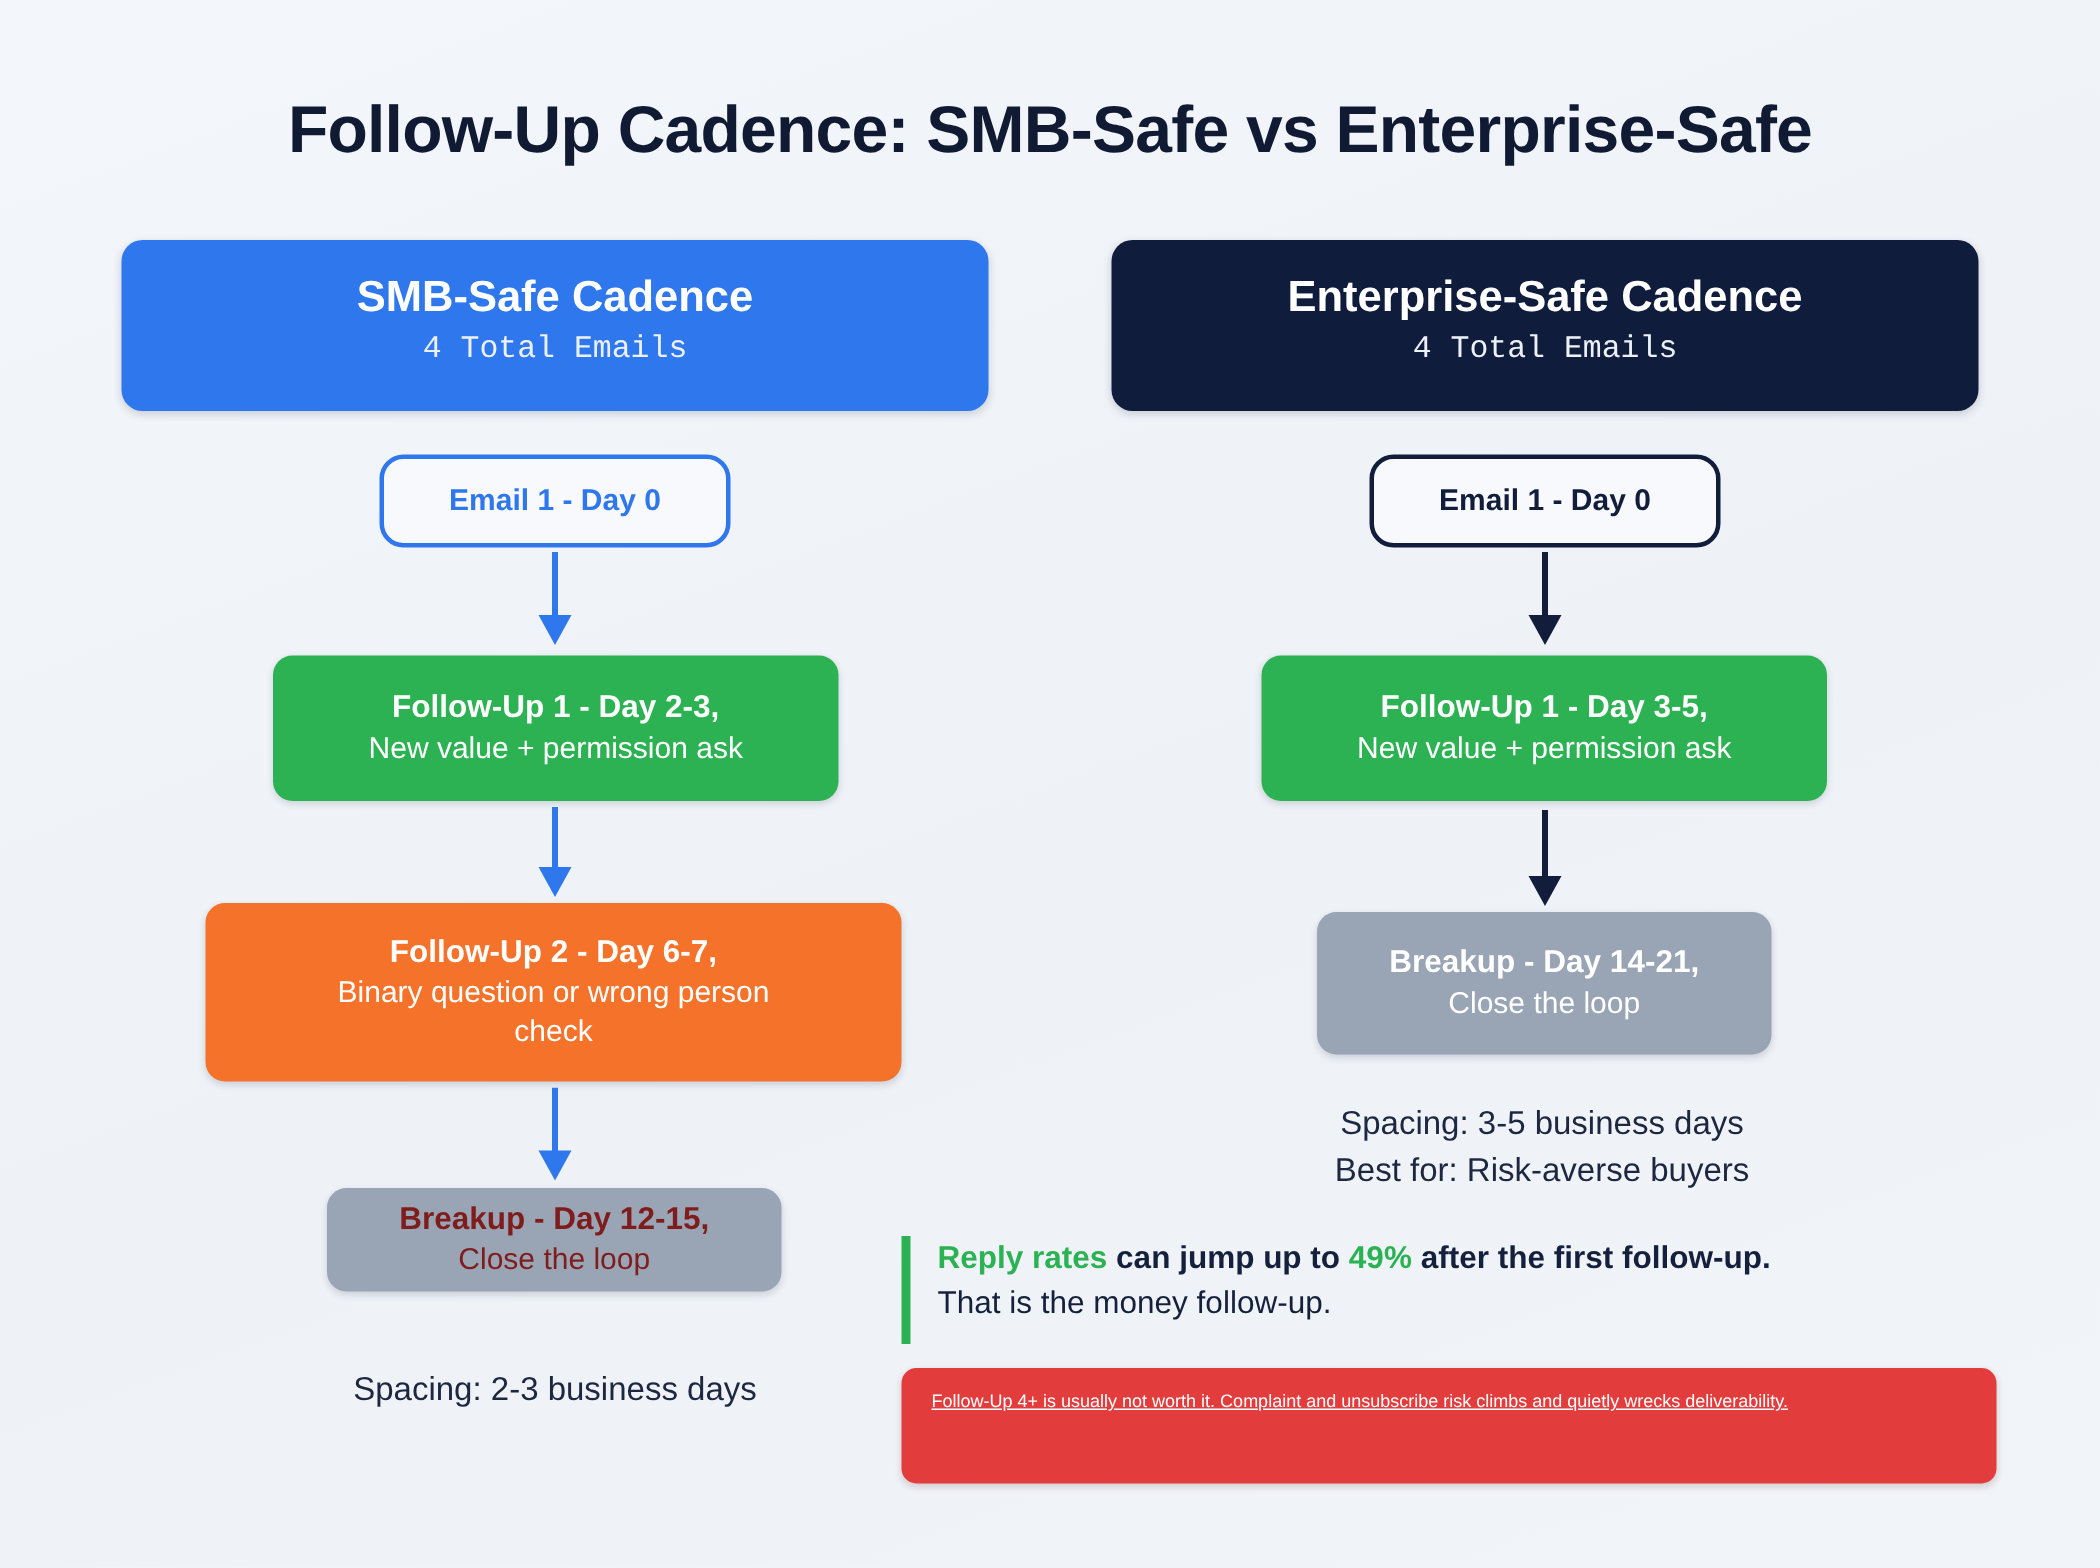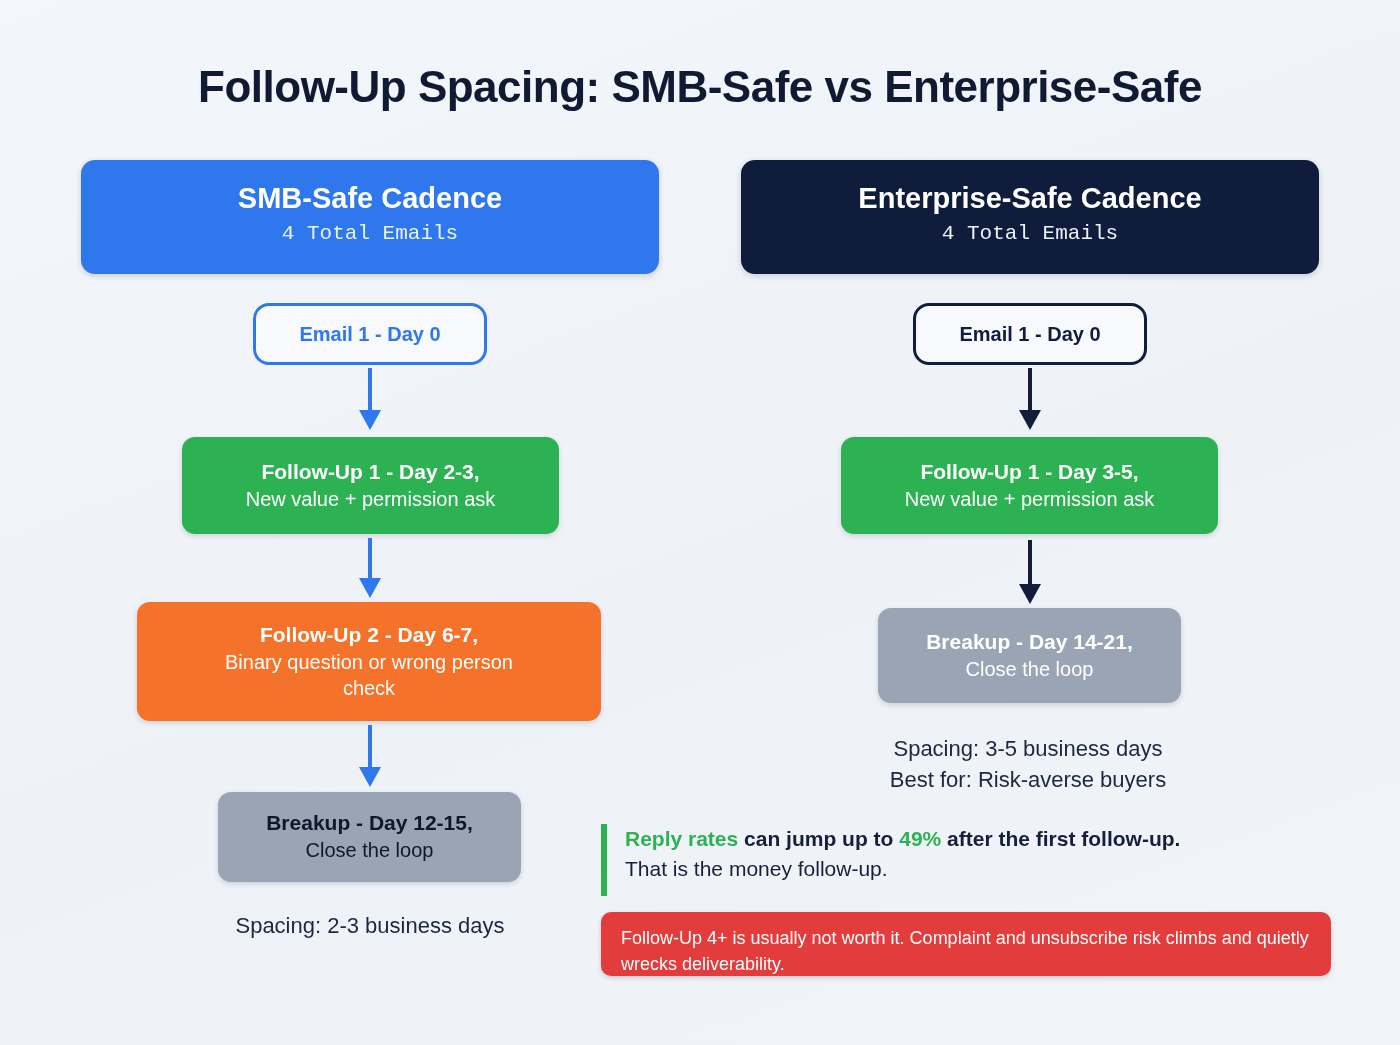--- a/index.html
+++ b/index.html
@@ -105,23 +105,23 @@
     color: #ffffff;
   }
 
   #node-l3 {
     left: 137px; top: 602px; width: 464px; height: 119px;
     background: #f5722a;
     color: #ffffff;
   }
 
   #node-l4 {
-    left: 218px; top: 792px; width: 303px; height: 90px;
+    left: 218px; top: 792px; width: 303px; height: 69px;
     background: #99a4b5;
-    color: #0f172a;
+    color: #7f1d1d;
   }
 
   #node-r1 {
     left: 913px; top: 303px; width: 234px; height: 62px;
     border: 3px solid #111d3b;
   }
   #node-r1 .n-title { color: #111d3b; }
 
   #node-r2 {
     left: 841px; top: 437px; width: 377px; height: 97px;
@@ -167,36 +167,37 @@
     font-size: 21px;
     font-weight: normal;
     color: #15203c;
     line-height: 1.45;
   }
   #callout .hl-green { color: #2cb253; }
 
   
   #warning {
     position: absolute;
-    left: 601px; top: 912px; width: 730px; height: 64px;
+    left: 601px; top: 912px; width: 730px; height: 77px;
     background: #e23c3c;
     border-radius: 10px;
     padding: 14px 20px 0 20px;
     color: #ffffff;
-    font-size: 18px;
+    font-size: 12px;
     line-height: 1.42;
     box-shadow: 0 2px 5px rgba(80,20,20,0.18);
+    text-decoration: underline;
   }
 </style>
 </head>
 <body>
 
 <div id="stage">
 
-  <div class="page-title">Follow-Up Spacing: SMB-Safe vs Enterprise-Safe</div>
+  <div class="page-title">Follow-Up Cadence: SMB-Safe vs Enterprise-Safe</div>
 
   <div class="col-header" id="header-smb">
     <div class="ch-title">SMB-Safe Cadence</div>
     <div class="ch-sub">4 Total Emails</div>
   </div>
 
   <div class="col-header" id="header-ent">
     <div class="ch-title">Enterprise-Safe Cadence</div>
     <div class="ch-sub">4 Total Emails</div>
   </div>

